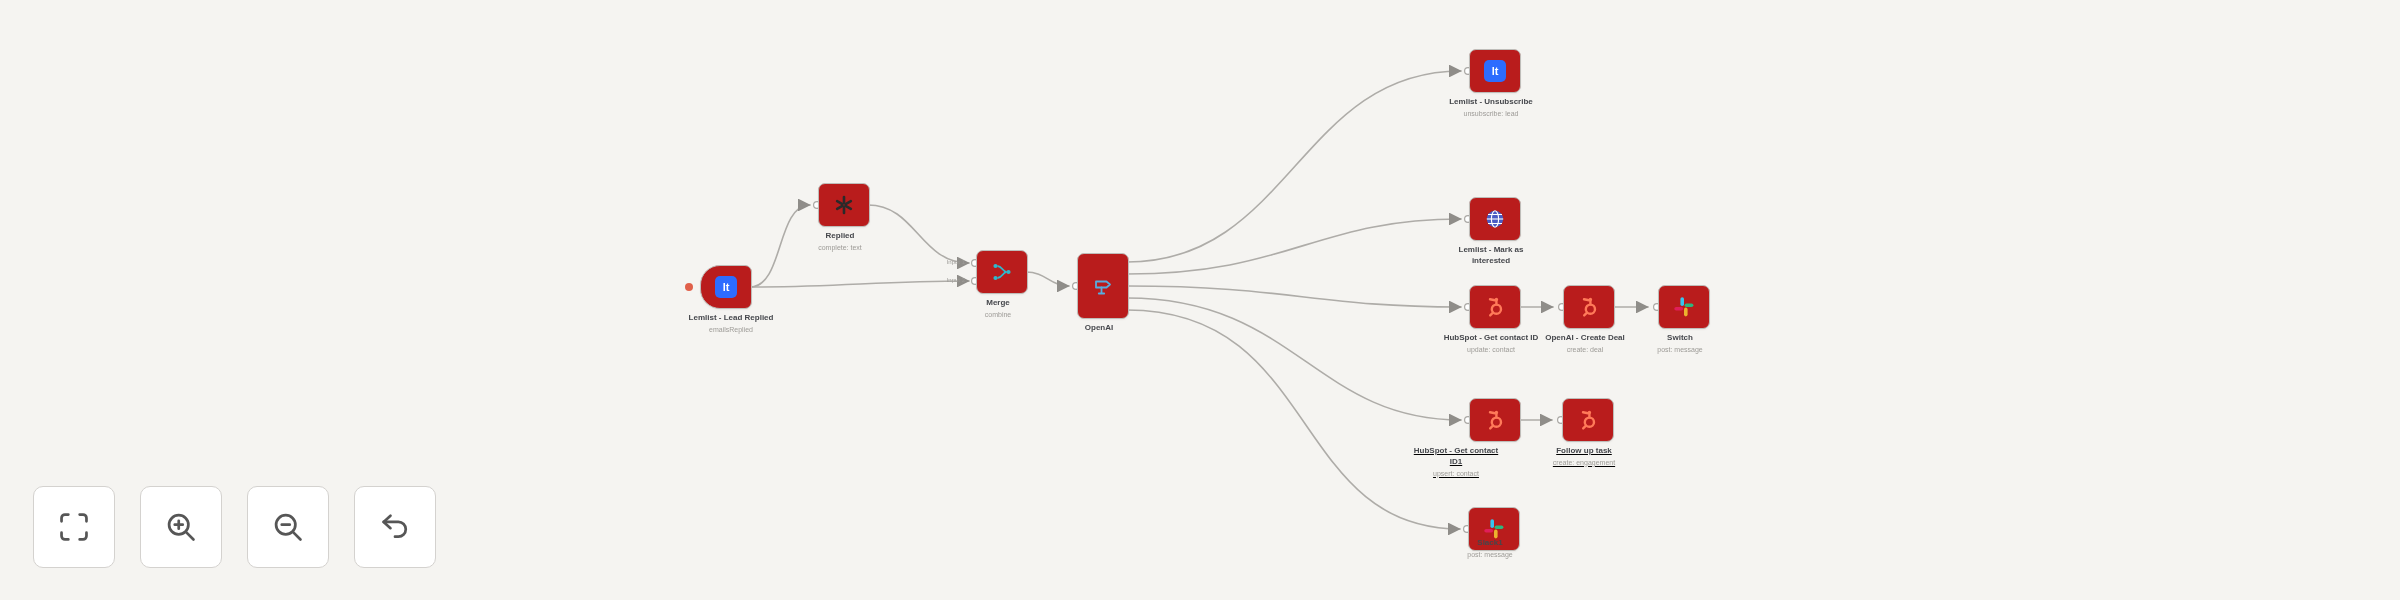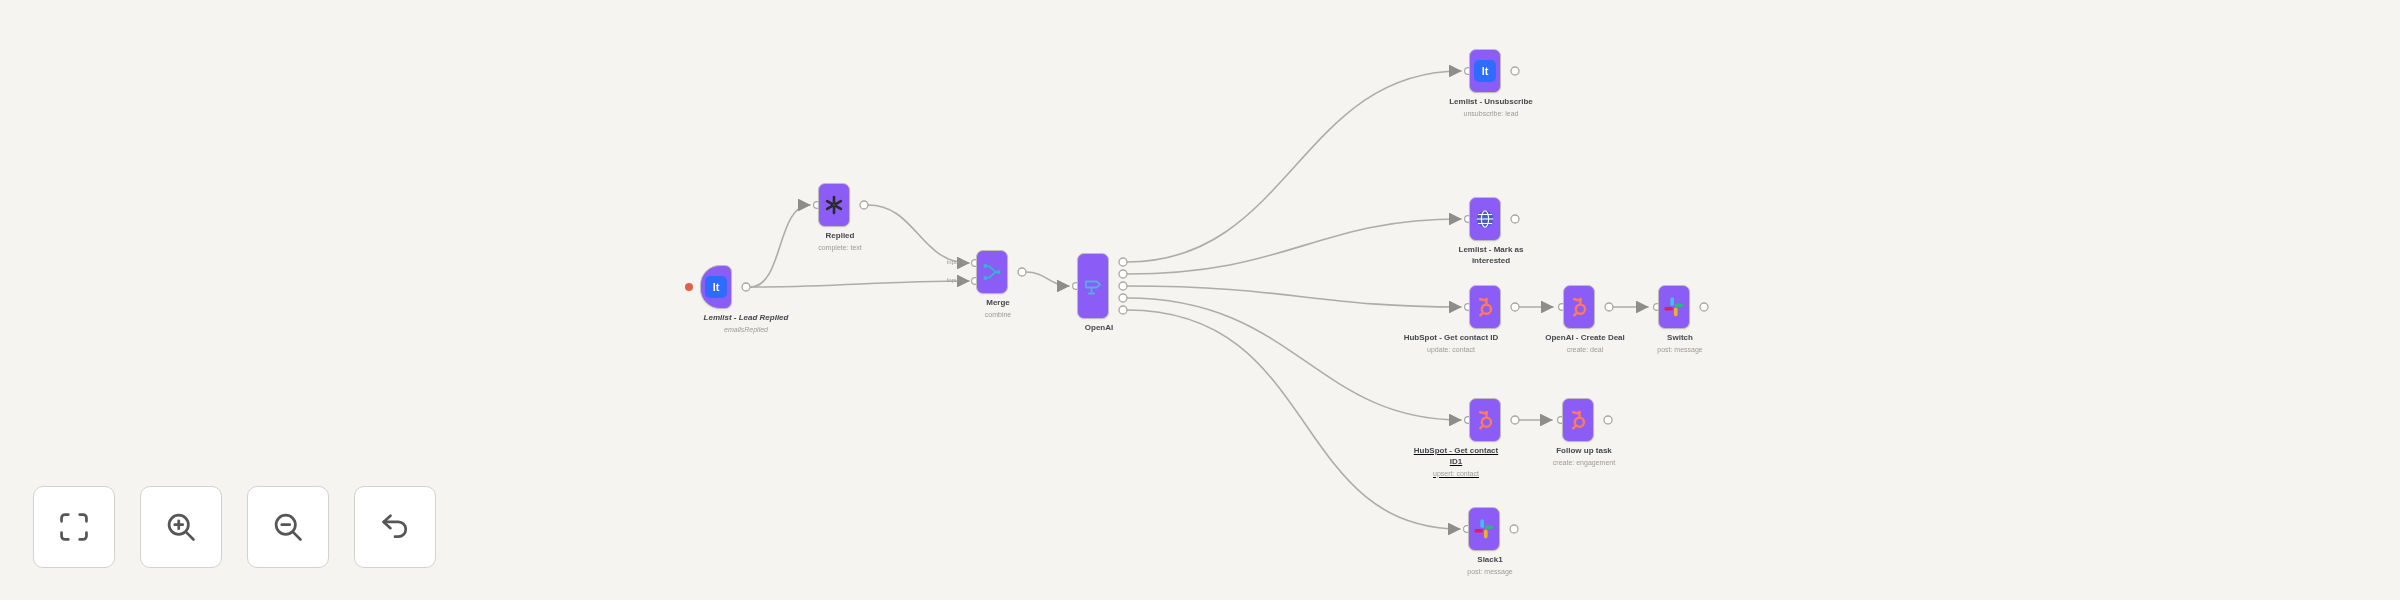--- a/index.html
+++ b/index.html
@@ -1,19 +1,19 @@
 <!DOCTYPE html>
 <html><head>
 <meta charset="utf-8">
 <style>
   html,body{margin:0;padding:0;background:#fff;}
   #app{position:relative;width:2400px;height:600px;background:#f5f4f1;overflow:hidden;
        font-family:"Liberation Sans", sans-serif;}
   svg.edges{position:absolute;left:0;top:0;pointer-events:none;}
-  .node{position:absolute;width:32px;height:44px;background:#8b5cf6;border:1.6px solid #bfbdb9;
+  .node{position:absolute;width:52px;height:44px;background:#b91c1c;border:1.6px solid #bfbdb9;
         border-radius:7px;box-shadow:0 1px 2px rgba(0,0,0,.05);display:flex;align-items:center;
         justify-content:center;box-sizing:border-box;cursor:pointer;}
   .node.trigger{border-radius:20px 7px 7px 20px;}
   .node.tall{height:66px;}
   .node-label{position:absolute;width:150px;text-align:center;pointer-events:none;}
   .node-label .name{font-size:8px;font-weight:bold;color:#45474c;line-height:1.35;white-space:pre-line;}
   .node-label .sub{font-size:7px;color:#9d9b97;line-height:1.4;margin-top:1px;}
   .port-label{position:absolute;width:60px;text-align:right;font-size:6px;color:#9d9b97;pointer-events:none;}
   .lemlist-badge{width:22px;height:22px;background:#2d6cff;border-radius:5px;color:#fff;
         display:flex;align-items:center;justify-content:center;font-size:11px;font-weight:bold;}
@@ -83,21 +83,21 @@
     </g>
     <circle cx="689" cy="287" r="4" fill="#e0604a"></circle>
   </svg>
 
   <div class="port-label" style="left:905px;top:259px;">Input 1</div>
   <div class="port-label" style="left:905px;top:277px;">Input 2</div>
 
   <div class="node trigger" style="left:700px;top:265px;">
     <div class="lemlist-badge">lt</div>
   </div>
-  <div class="node-label" style="left:671px;top:313px;font-style:italic;">
+  <div class="node-label" style="left:656px;top:313px;">
     <div class="name">Lemlist - Lead Replied</div>
     <div class="sub">emailsReplied</div>
   </div>
 
   <div class="node" style="left:818px;top:183px;">
     <svg width="22" height="22" viewBox="0 0 22 22">
       <g fill="#2a2a2a">
         <rect x="9.7" y="1.8" width="2.6" height="8.6" rx="1.3"></rect>
         <rect x="9.7" y="1.8" width="2.6" height="8.6" rx="1.3" transform="rotate(60 11 11)"></rect>
         <rect x="9.7" y="1.8" width="2.6" height="8.6" rx="1.3" transform="rotate(120 11 11)"></rect>
@@ -171,21 +171,21 @@
     <svg width="22" height="22" viewBox="0 0 22 22">
       <g stroke="#ff7a59" stroke-width="2.4" fill="none" stroke-linecap="round">
         <circle cx="12.4" cy="13.2" r="4.6"></circle>
         <line x1="12.4" y1="8.4" x2="12.4" y2="4.6"></line>
         <line x1="9" y1="16.6" x2="6.2" y2="19.4"></line>
         <line x1="11" y1="4.2" x2="6" y2="3.2"></line>
       </g>
       <circle cx="12.4" cy="3.4" r="1.7" fill="#ff7a59"></circle>
     </svg>
   </div>
-  <div class="node-label" style="left:1376px;top:333px;text-align:center;">
+  <div class="node-label" style="left:1416px;top:333px;text-align:center;">
     <div class="name">HubSpot - Get contact ID</div>
     <div class="sub">update: contact</div>
   </div>
 
   <div class="node" style="left:1563px;top:285px;">
     <svg width="22" height="22" viewBox="0 0 22 22">
       <g stroke="#ff7a59" stroke-width="2.4" fill="none" stroke-linecap="round">
         <circle cx="12.4" cy="13.2" r="4.6"></circle>
         <line x1="12.4" y1="8.4" x2="12.4" y2="4.6"></line>
         <line x1="9" y1="16.6" x2="6.2" y2="19.4"></line>
@@ -233,34 +233,34 @@
     <svg width="22" height="22" viewBox="0 0 22 22">
       <g stroke="#ff7a59" stroke-width="2.4" fill="none" stroke-linecap="round">
         <circle cx="12.4" cy="13.2" r="4.6"></circle>
         <line x1="12.4" y1="8.4" x2="12.4" y2="4.6"></line>
         <line x1="9" y1="16.6" x2="6.2" y2="19.4"></line>
         <line x1="11" y1="4.2" x2="6" y2="3.2"></line>
       </g>
       <circle cx="12.4" cy="3.4" r="1.7" fill="#ff7a59"></circle>
     </svg>
   </div>
-  <div class="node-label" style="left:1509px;top:446px;">
+  <div class="node-label" style="left:1509px;top:446px;text-decoration:underline;">
     <div class="name">Follow up task</div>
     <div class="sub">create: engagement</div>
   </div>
 
   <div class="node" style="left:1468px;top:507px;">
     <svg width="22" height="22" viewBox="0 0 22 22">
       <rect x="7.4" y="1.3" width="3.6" height="8.8" rx="1.8" fill="#36C5F0"></rect>
       <rect x="11.6" y="7.4" width="8.8" height="3.6" rx="1.8" fill="#2EB67D"></rect>
       <rect x="11" y="11.6" width="3.6" height="8.8" rx="1.8" fill="#ECB22E"></rect>
       <rect x="1.3" y="11" width="8.8" height="3.6" rx="1.8" fill="#E01E5A"></rect>
     </svg>
   </div>
-  <div class="node-label" style="left:1415px;top:555px;text-align:center;">
+  <div class="node-label" style="left:1415px;top:538px;text-align:center;">
     <div class="name">Slack1</div>
     <div class="sub">post: message</div>
   </div>
 
   <div class="toolbar">
     <button class="tool-btn">
       <svg width="34" height="34" viewBox="0 0 30 30">
         <path d="M4,10 V7 a3,3 0 0 1 3,-3 h3"></path>
         <path d="M20,4 h3 a3,3 0 0 1 3,3 v3"></path>
         <path d="M26,20 v3 a3,3 0 0 1 -3,3 h-3"></path>

